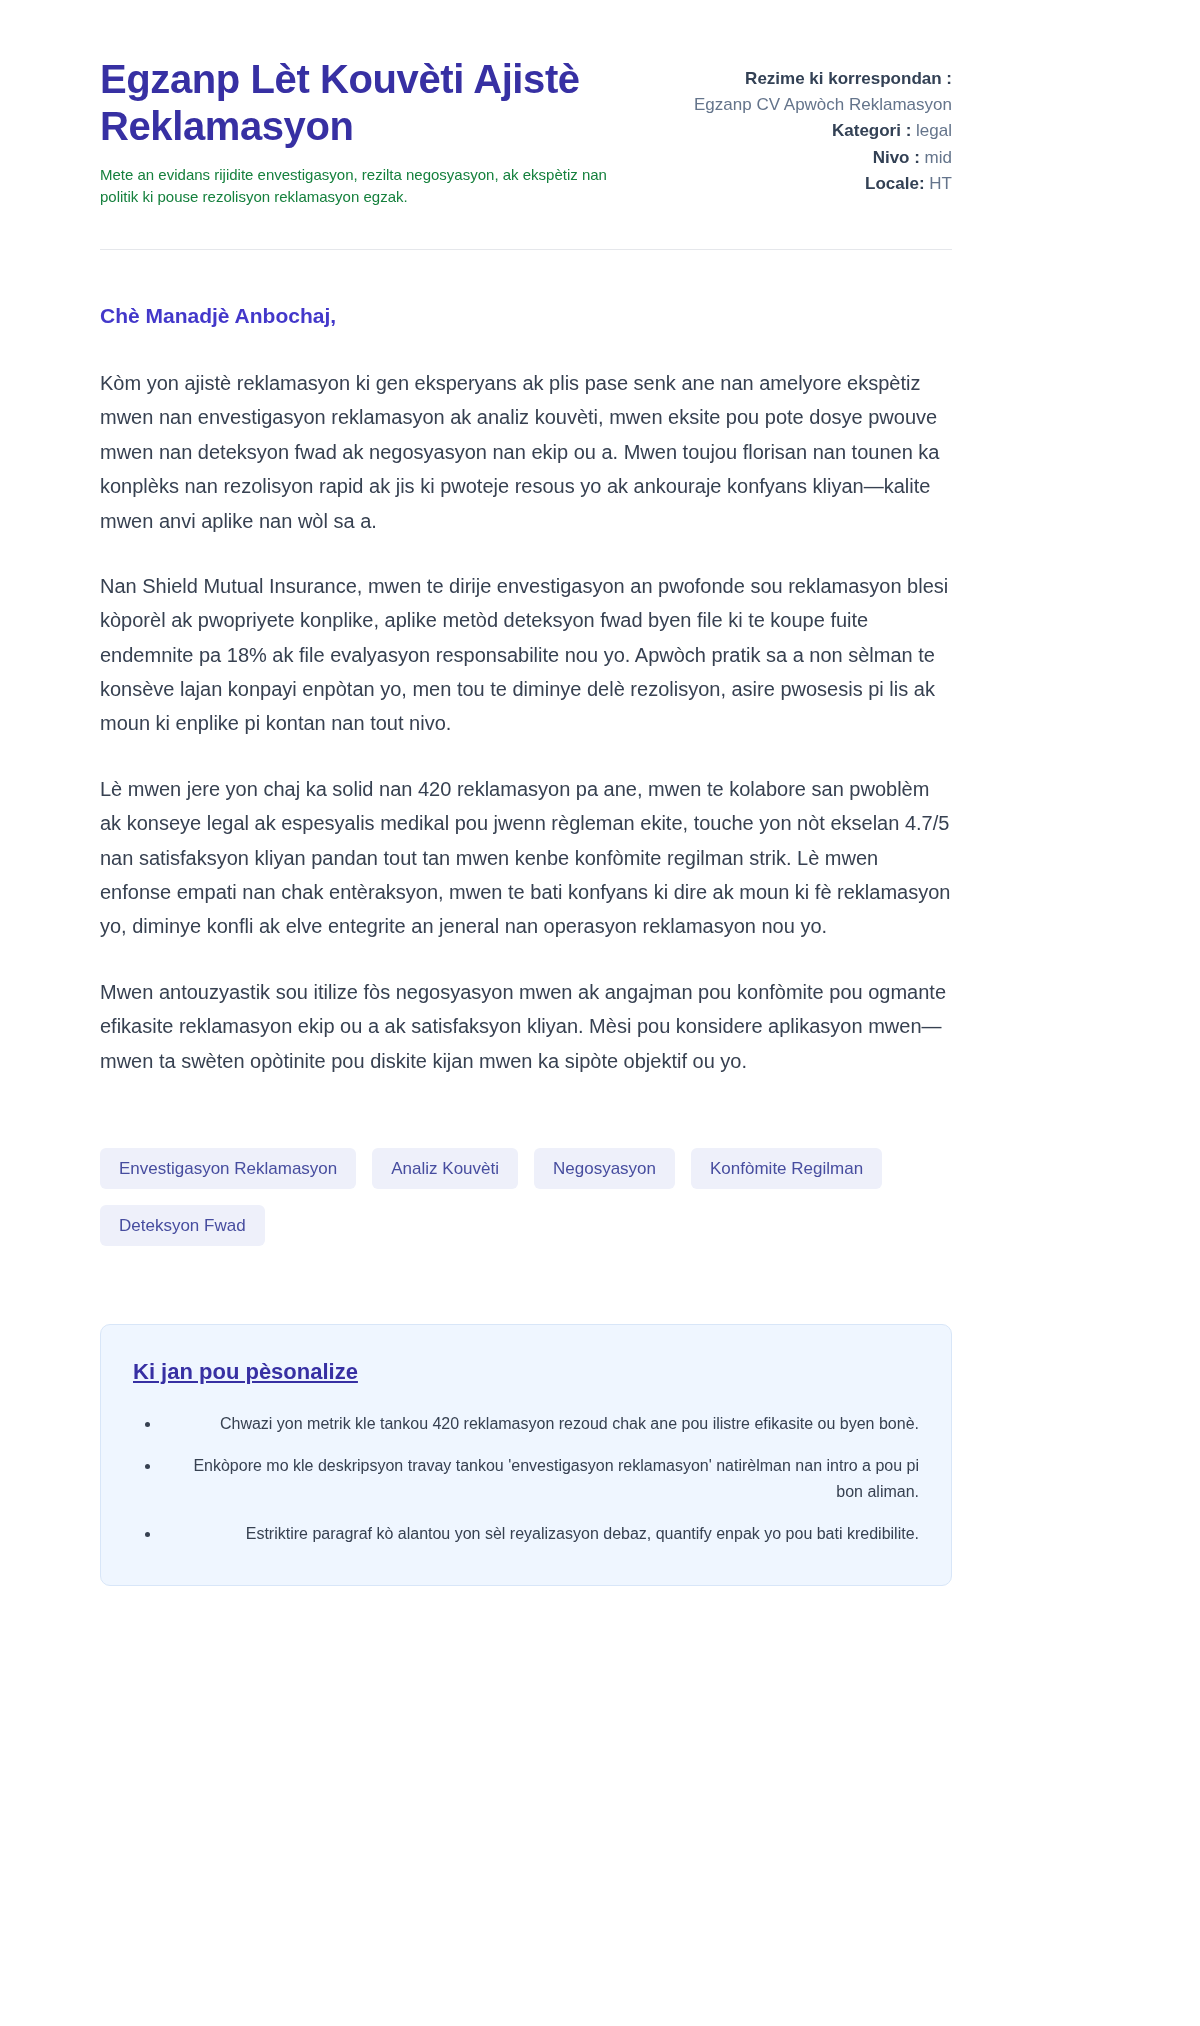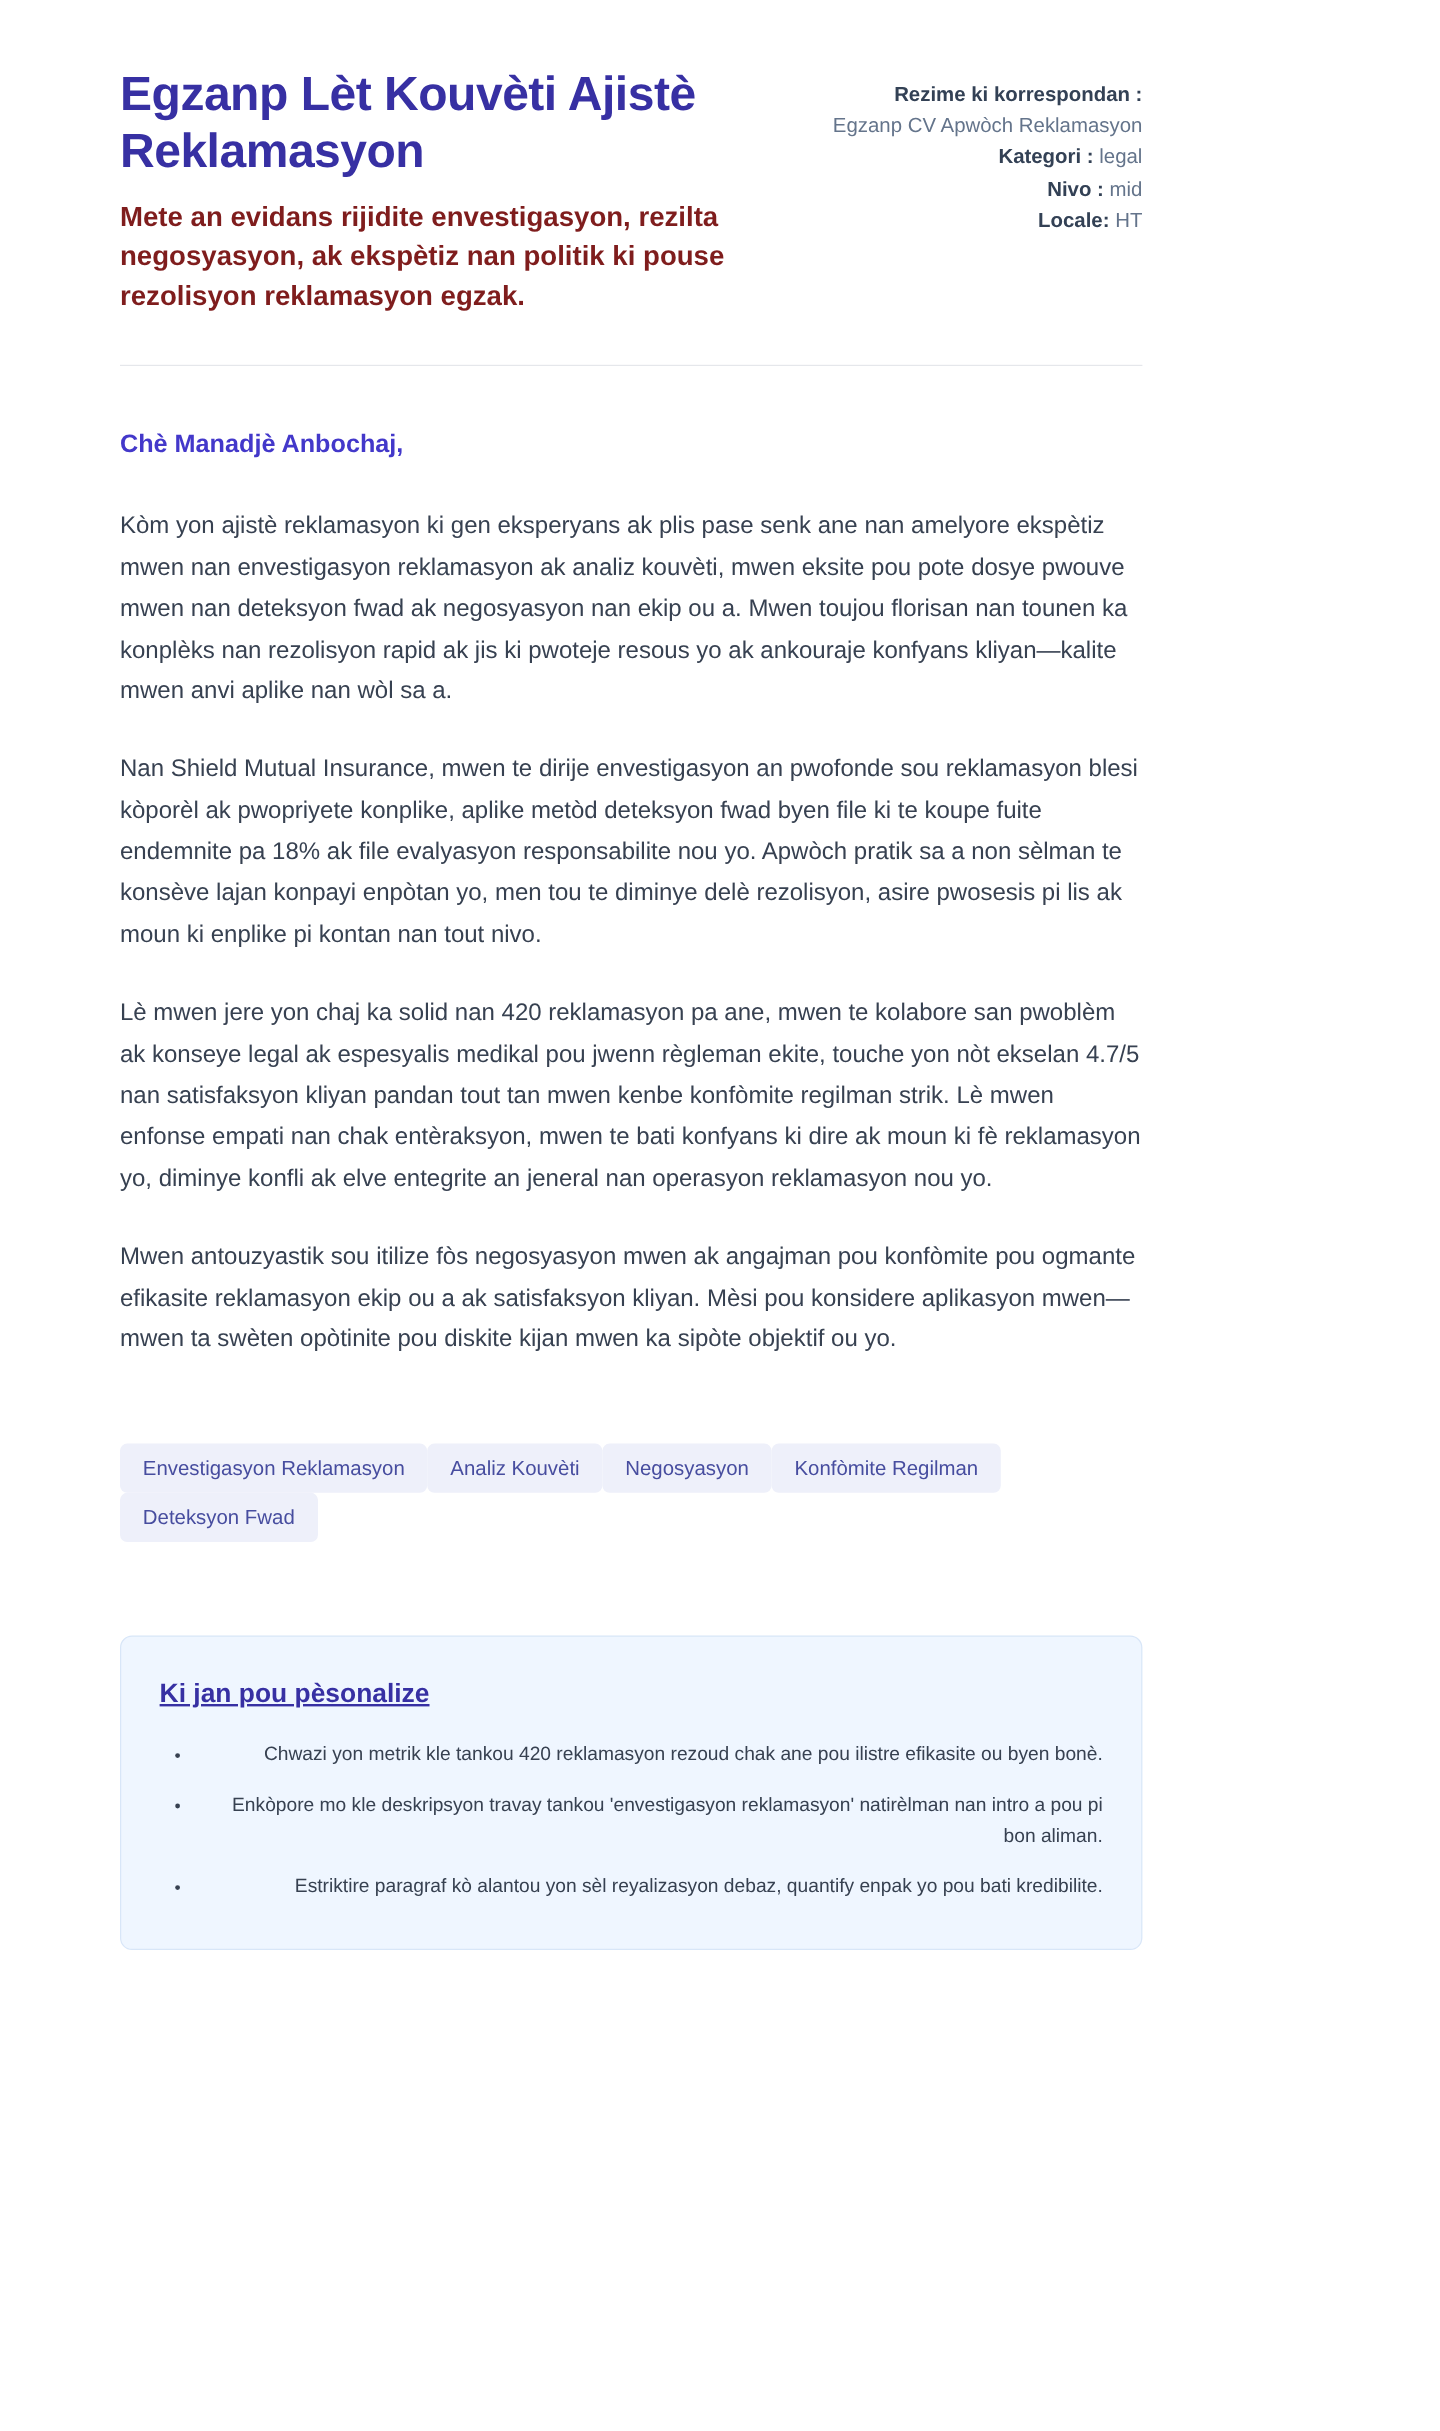--- a/index.html
+++ b/index.html
@@ -26,24 +26,24 @@
   .header-main { max-width: 690px; }
   .page-title {
     font-size: 40px;
     font-weight: 800;
     line-height: 1.18;
     letter-spacing: -0.4px;
     color: var(--accent, #3730a3);
     margin-bottom: 14px;
   }
   .page-subtitle {
-    font-size: 23px;
-    font-weight: 700;
+    font-size: 15px;
+    font-weight: 400;
     line-height: 1.42;
-    color: #7f1d1d;
+    color: #15803d;
   }
   .meta {
     width: 265px;
     flex-shrink: 0;
     text-align: right;
     font-size: 17px;
     line-height: 1.5;
     color: #64748b;
     padding-top: 10px;
   }
@@ -82,20 +82,21 @@
     margin-top: 15px;
     font-size: 20px;
     color: #4b5563;
   }
 
   
   .tags {
     margin-top: 70px;
     display: flex;
     flex-wrap: wrap;
+    gap: 16px;
     max-width: 830px;
   }
   .tag {
     display: inline-block;
     background: var(--chip_bg, #eef0fa);
     color: var(--chip_text, #474d9f);
     font-size: 17px;
     line-height: 1;
     padding: 12px 19px;
     border-radius: 6px;

